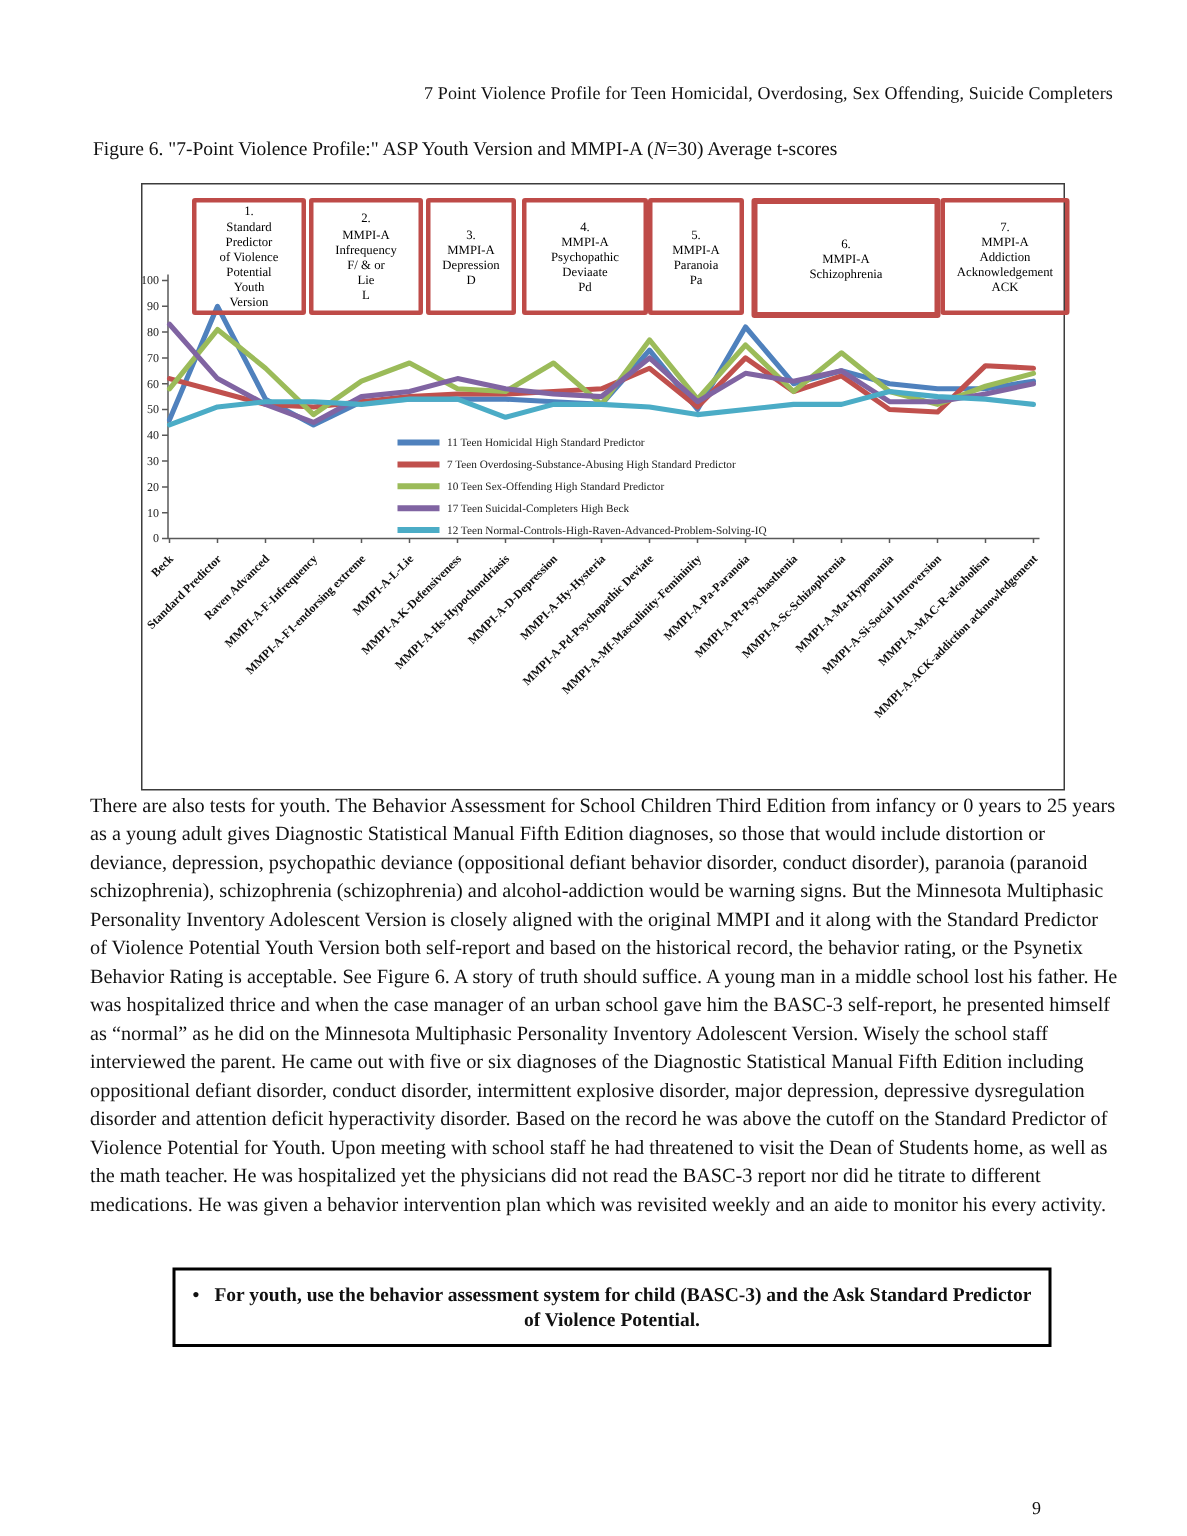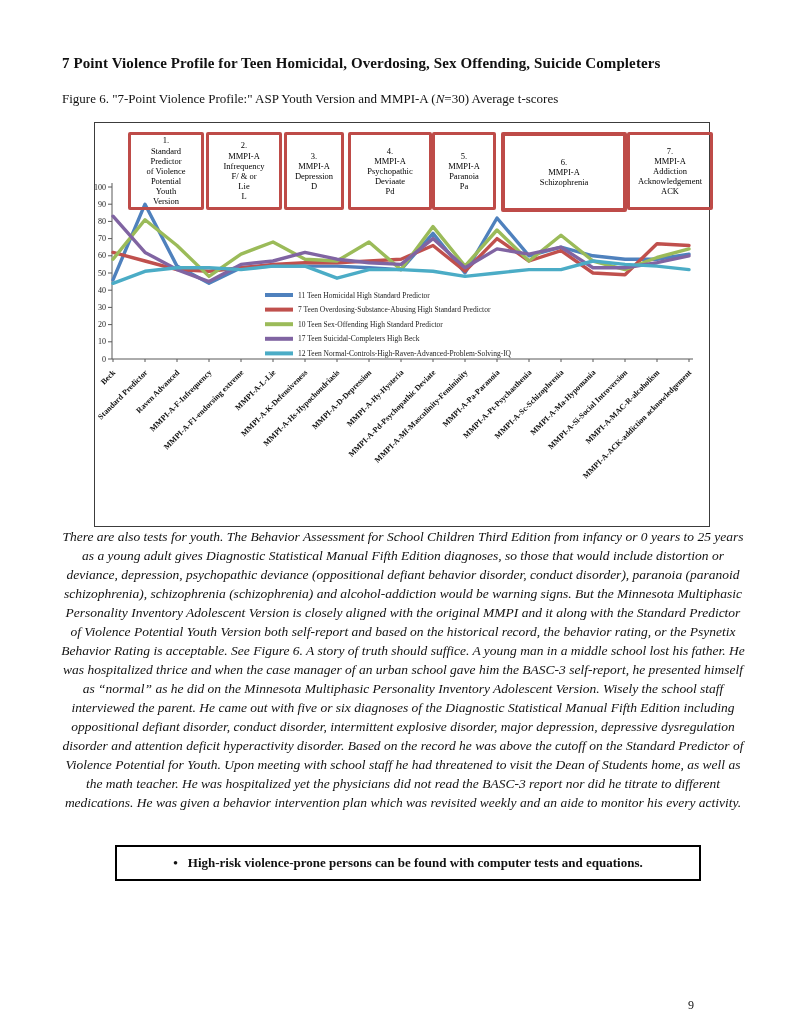--- a/index.html
+++ b/index.html
@@ -3,21 +3,21 @@
 <meta charset="utf-8">
 <style>
   html,body{margin:0;padding:0;}
   body{
     width:791px;height:1024px;position:relative;background:#ffffff;
     font-family:"Liberation Serif", serif;color:#111;
     overflow:hidden;
   }
   .doc-title{
     position:absolute;top:55px;left:62px;width:680px;
-    text-align:left;font-weight:bold;font-size:15px;letter-spacing:.1px;
+    text-align:right;font-weight:normal;font-size:12px;letter-spacing:.1px;
   }
   .fig-caption{
     position:absolute;top:91px;left:62px;width:700px;font-size:13px;
   }
   .fig-caption .nvar{font-style:italic;}
   #chart-frame{
     position:absolute;left:94px;top:122px;width:614px;height:403px;
     border:1px solid #3c3c3c;background:#fff;
   }
   #chart-canvas{position:absolute;left:0;top:0;}
@@ -26,21 +26,21 @@
     border-width:3px;border-radius:2px;background:transparent;
     display:flex;align-items:center;justify-content:center;
   }
   .hbox.thick{border-width:4px;}
   .hbox .hbox-text{
     width:100%;text-align:center;font-size:8.5px;line-height:1.2;
     white-space:pre-line;color:#000;
   }
   .body-text{
     position:absolute;top:527px;left:60px;width:686px;
-    font-size:13.5px;line-height:19px;text-align:center;font-style:italic;
+    font-size:13.5px;line-height:19px;text-align:left;
   }
   .callout{
     position:absolute;left:115px;top:845px;width:562px;
     border:2px solid #000;padding:7px 10px 8px 10px;background:#fff;
   }
   .callout .bullet-row{
     text-align:center;font-weight:bold;font-size:13px;line-height:17px;
     margin:0 0 0 0;
   }
   .callout .bullet-glyph{margin-right:10px;}
@@ -186,17 +186,17 @@
 Acknowledgement
 ACK</div>
       </div>
     </div>
 </div>
 
 <div class="body-text">There are also tests for youth. The Behavior Assessment for School Children Third Edition from infancy or 0 years to 25 years as a young adult gives Diagnostic Statistical Manual Fifth Edition diagnoses, so those that would include distortion or deviance, depression, psychopathic deviance (oppositional defiant behavior disorder, conduct disorder), paranoia (paranoid schizophrenia), schizophrenia (schizophrenia) and alcohol-addiction would be warning signs. But the Minnesota Multiphasic Personality Inventory Adolescent Version is closely aligned with the original MMPI and it along with the Standard Predictor of Violence Potential Youth Version both self-report and based on the historical record, the behavior rating, or the Psynetix Behavior Rating is acceptable. See Figure 6. A story of truth should suffice. A young man in a middle school lost his father. He was hospitalized thrice and when the case manager of an urban school gave him the BASC-3 self-report, he presented himself as “normal” as he did on the Minnesota Multiphasic Personality Inventory Adolescent Version. Wisely the school staff interviewed the parent. He came out with five or six diagnoses of the Diagnostic Statistical Manual Fifth Edition including oppositional defiant disorder, conduct disorder, intermittent explosive disorder, major depression, depressive dysregulation disorder and attention deficit hyperactivity disorder. Based on the record he was above the cutoff on the Standard Predictor of Violence Potential for Youth. Upon meeting with school staff he had threatened to visit the Dean of Students home, as well as the math teacher. He was hospitalized yet the physicians did not read the BASC-3 report nor did he titrate to different medications. He was given a behavior intervention plan which was revisited weekly and an aide to monitor his every activity.</div>
 
 <div class="callout">
   <div class="bullet-row">
-    <span class="bullet-glyph">•</span><span>High-risk violence-prone persons can be found with computer tests and equations.</span>
+    <span class="bullet-glyph">•</span><span>For youth, use the behavior assessment system for child (BASC-3) and the Ask Standard Predictor of Violence Potential.</span>
   </div>
 </div>
 
 <div class="page-number">9</div>
 
 </body></html>

